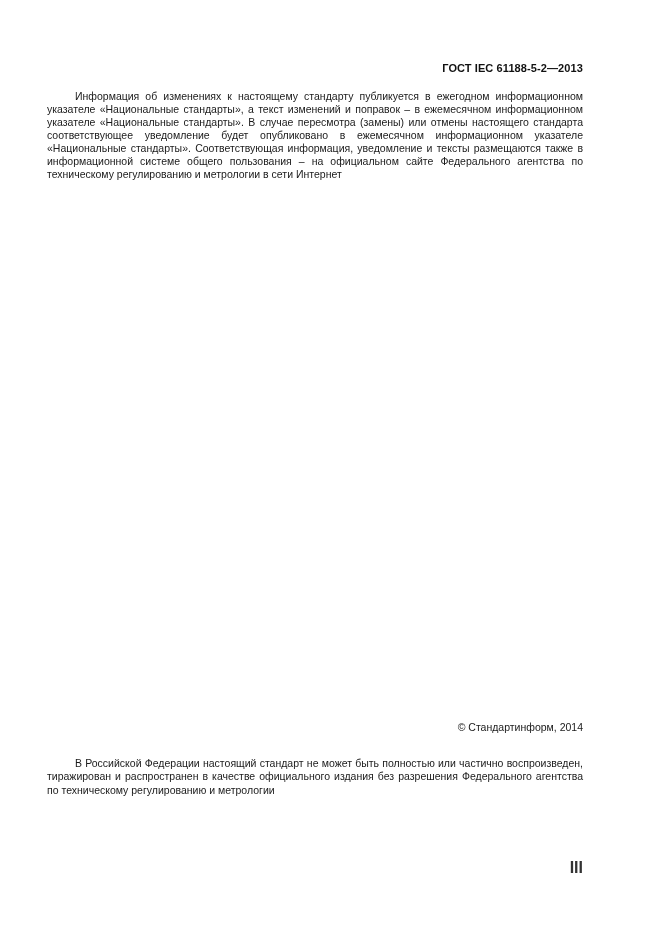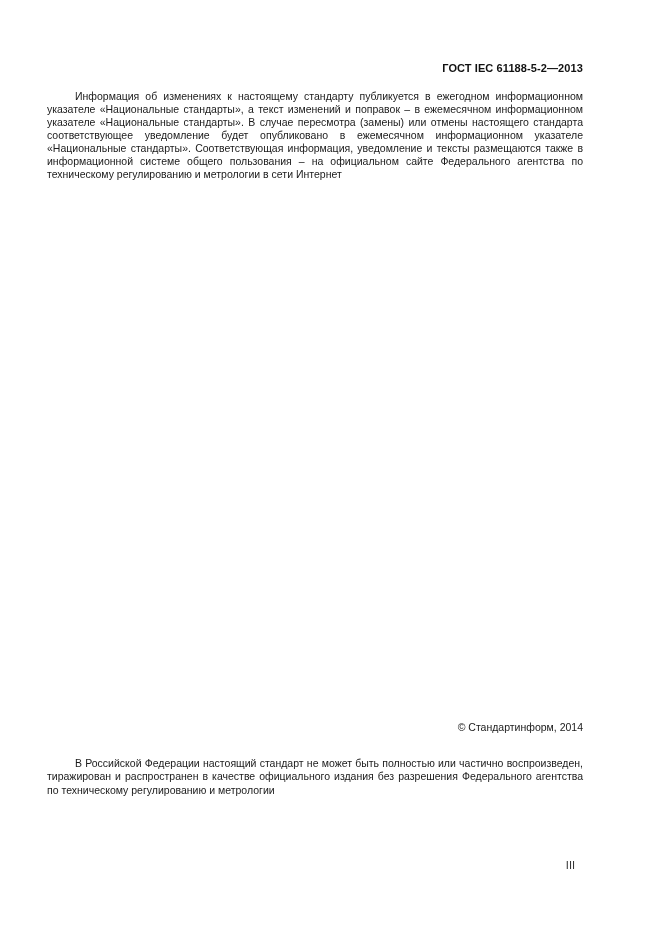--- a/index.html
+++ b/index.html
@@ -55,23 +55,24 @@
       width: 536px;
       font-size: 10.5px;
       line-height: 13.6px;
       text-align: justify;
       text-indent: 28px;
       color: #1a1a1a;
     }
     .page-number {
       position: absolute;
       top: 859px;
-      right: 86px;
-      font-size: 11px;
+      right: 78px;
+      font-size: 16px;
       color: #333;
+      font-weight: bold;
     }
   </style>
 </head>
 <body>
 
 <div class="page">
   <div class="doc-code">ГОСТ IEC 61188-5-2—2013</div>
 
   <p class="info-para">Информация об изменениях к настоящему стандарту публикуется в ежегодном информационном указателе «Национальные стандарты», а текст изменений и поправок – в ежемесячном информационном указателе  «Национальные стандарты». В случае пересмотра (замены) или отмены настоящего стандарта соответствующее уведомление будет опубликовано в ежемесячном информационном указателе «Национальные стандарты». Соответствующая информация, уведомление и тексты размещаются также в информационной системе общего пользования – на официальном сайте Федерального агентства по техническому регулированию и метрологии  в сети Интернет</p>
 

